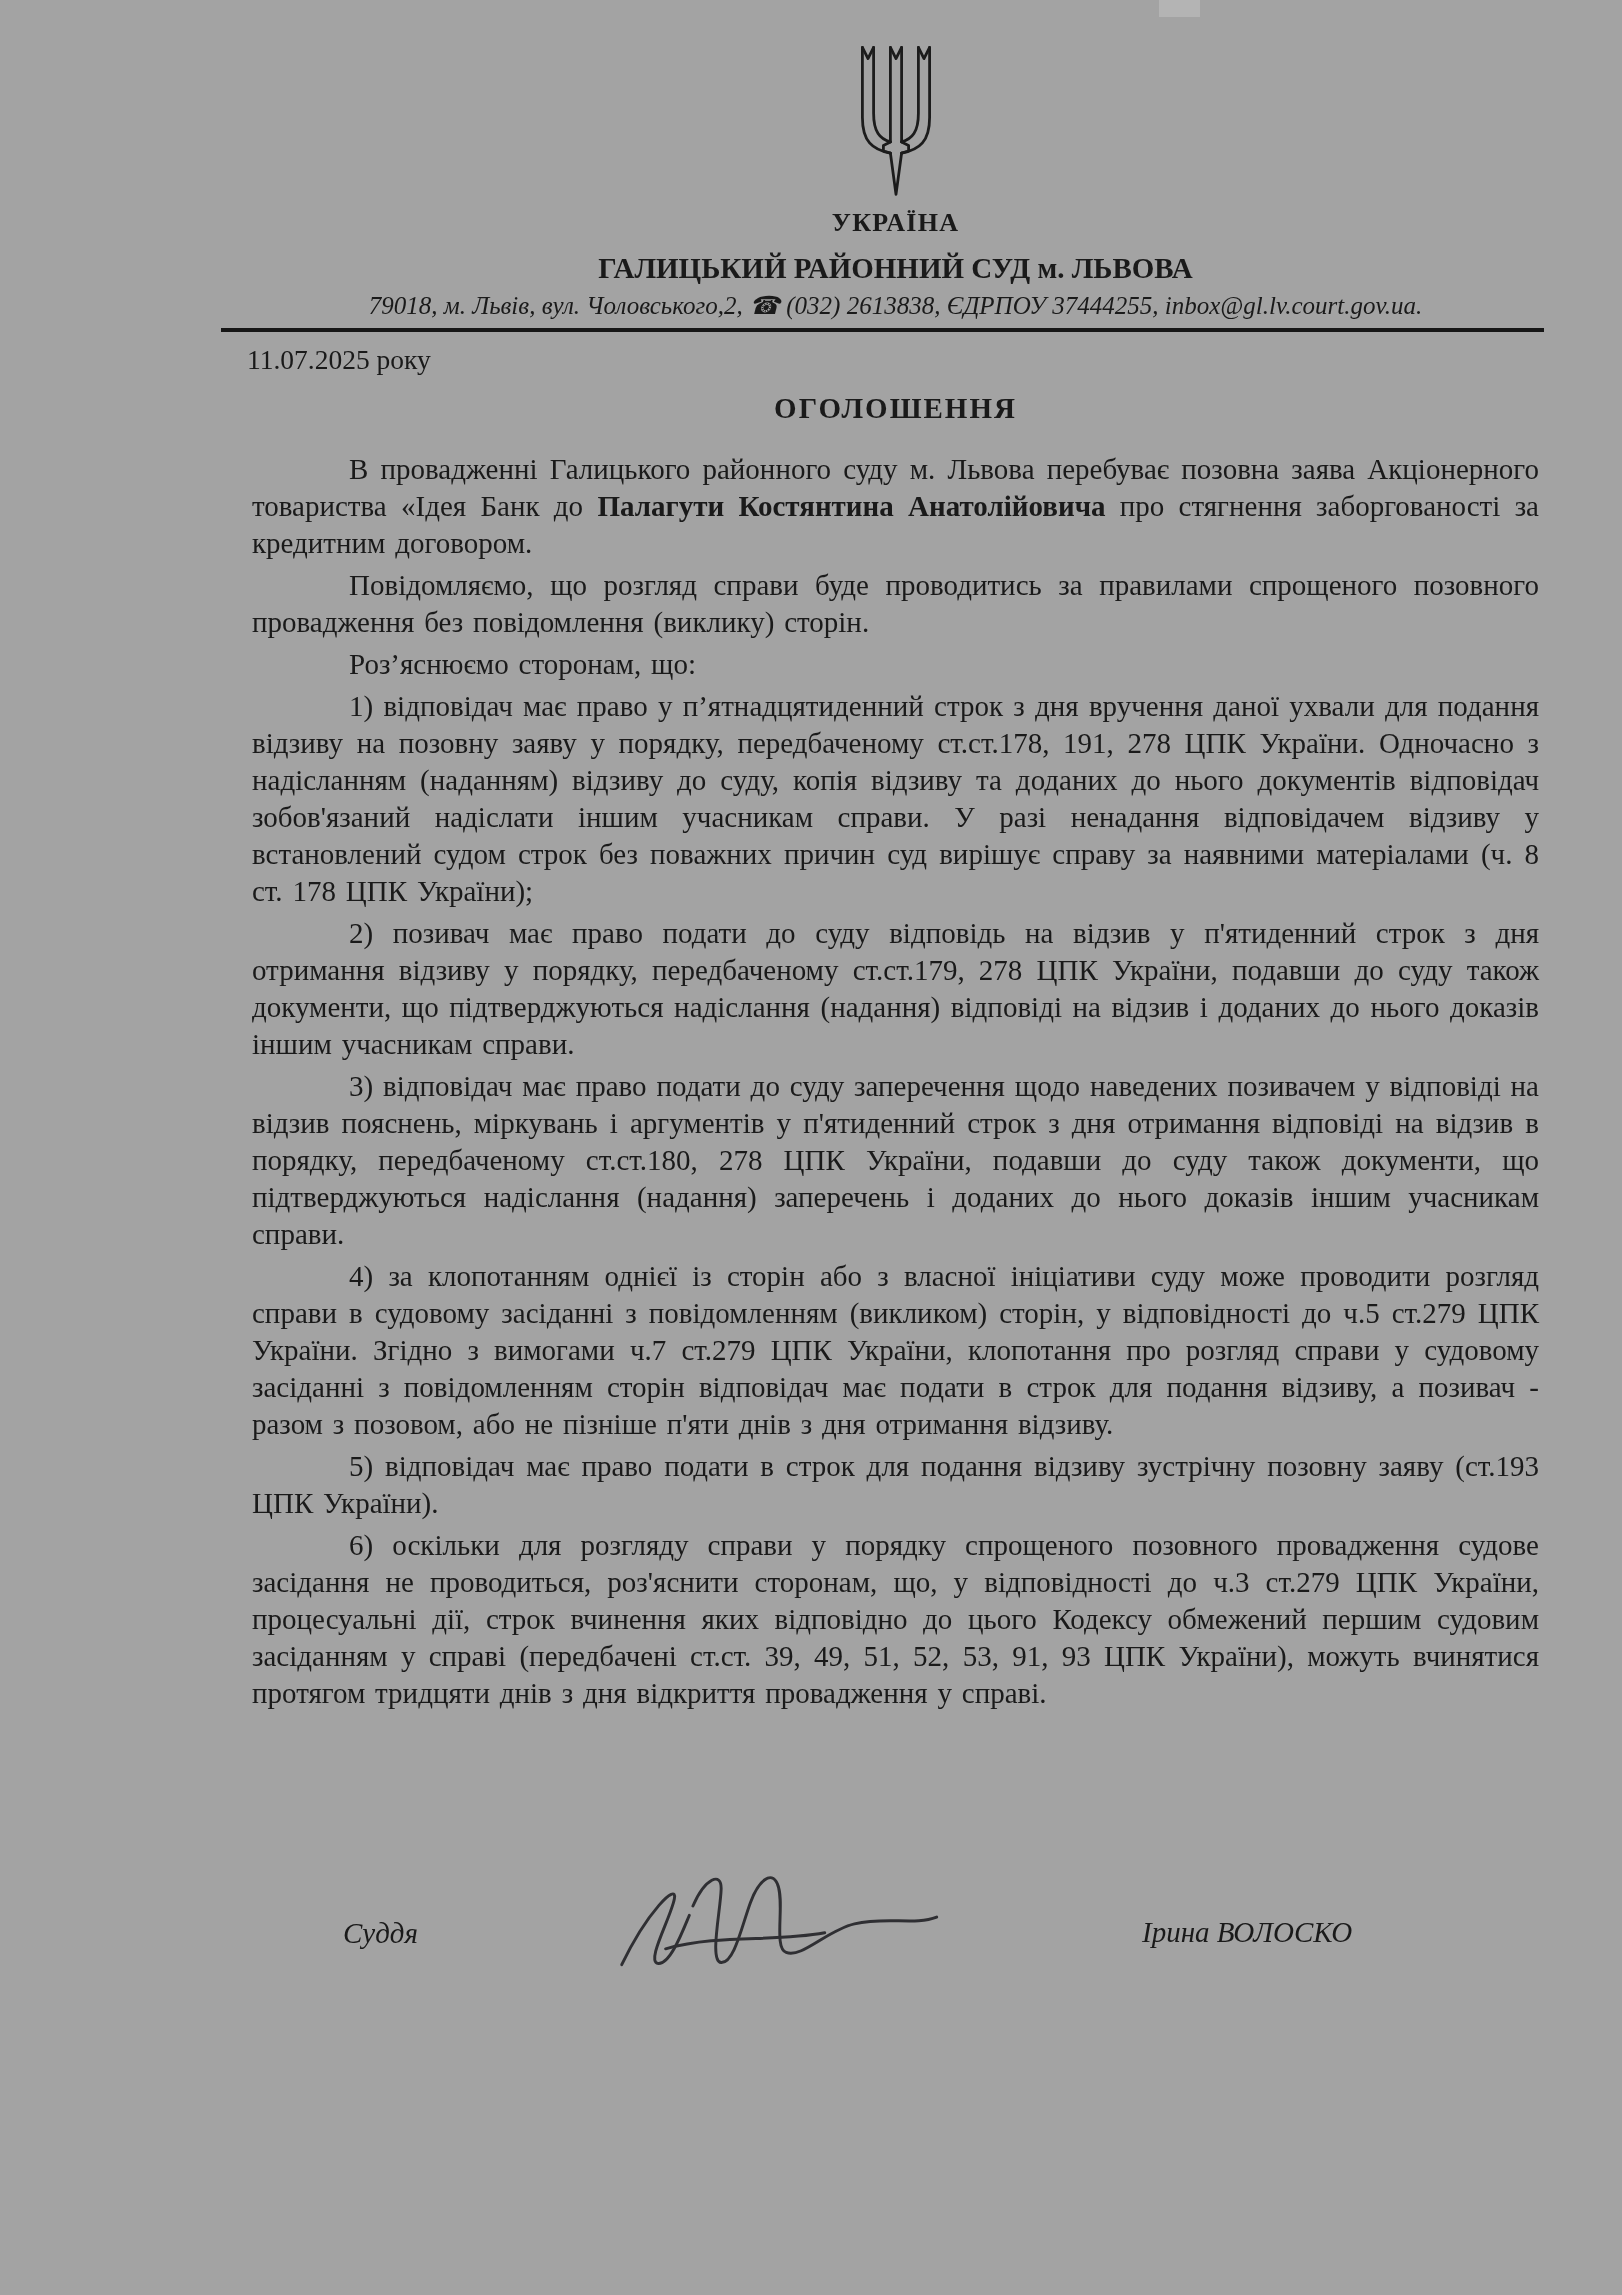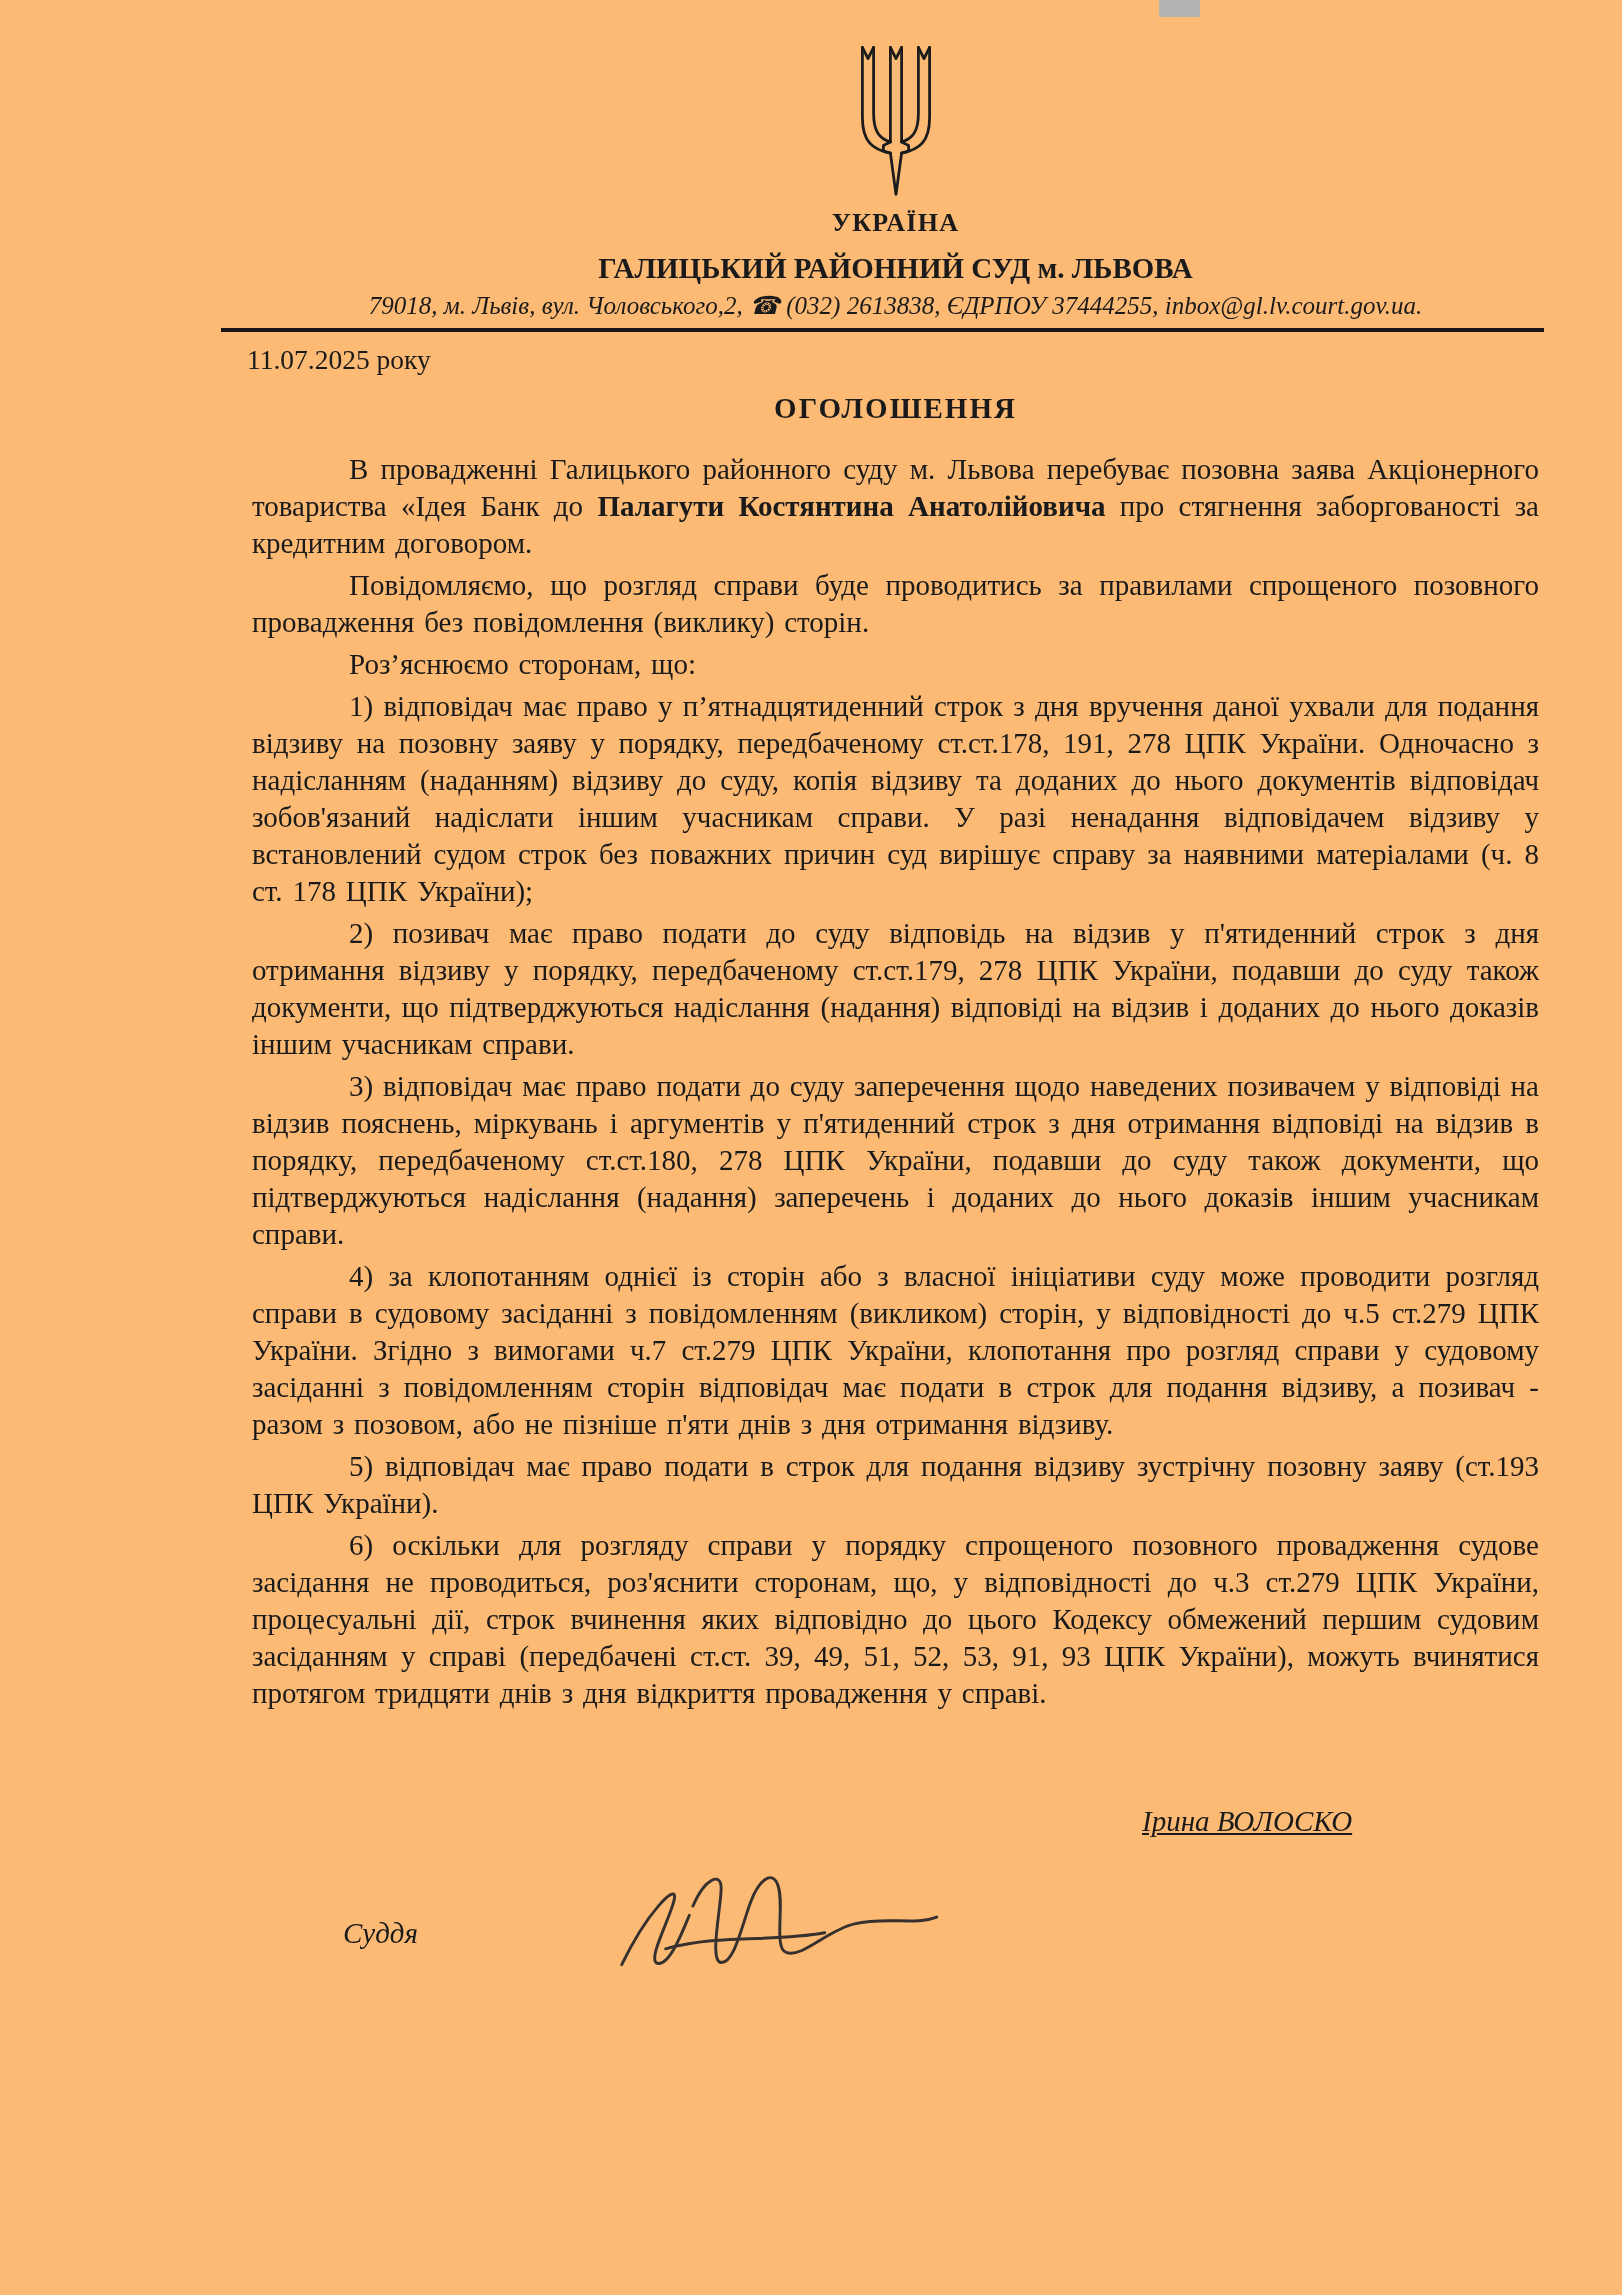--- a/index.html
+++ b/index.html
@@ -1,21 +1,21 @@
 <!DOCTYPE html>
 <html style="font-size:10.5px"><head>
 <meta charset="utf-8">
 <style>
   html, body { margin: 0; padding: 0; background: #ffffff; }
 
   .page {
     position: relative;
     width: 1622px;
     height: 2295px;
-    background: #fdba74;
+    background: #a3a3a3;
     font-family: "Liberation Serif", "DejaVu Serif", serif;
     color: #1a1a1a;
     overflow: hidden;
   }
 
   .scan-artifact {
     position: absolute;
     left: 1159px;
     top: 0;
     width: 41px;
@@ -84,21 +84,21 @@
     word-spacing: 2.6px;
     margin: 5px;
   }
 
   .sig-role, .sig-name {
     position: absolute;
     font-style: italic;
     font-size: 29px;
   }
   .sig-role { left: 327px; top: 1917px; margin-left: 16px; }
-  .sig-name { left: 1142px; top: 1805px; text-decoration: underline; }
+  .sig-name { left: 1142px; top: 1916px; }
 
   .sig-mark {
     position: absolute;
     left: 602px;
     top: 1861px;
     transform: rotate(-2deg);
   }
 </style>
 </head>
 <body>

